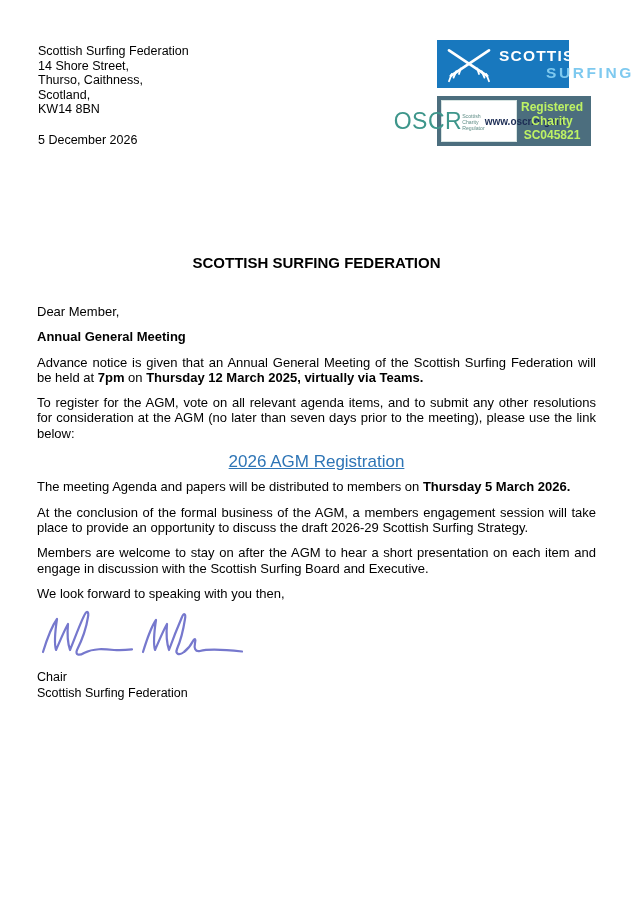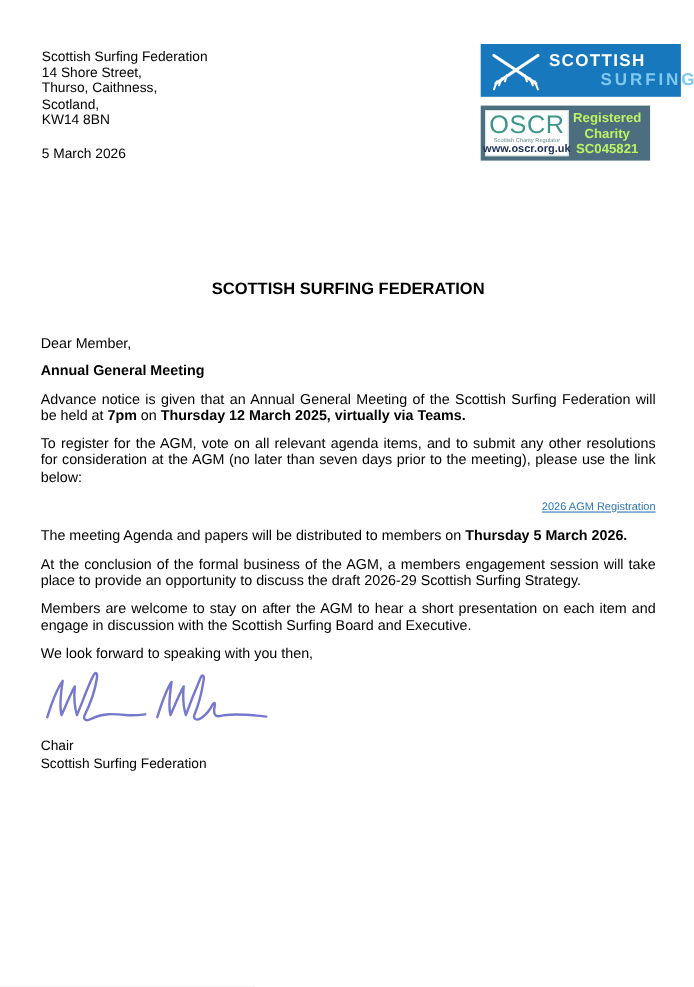--- a/index.html
+++ b/index.html
@@ -7,64 +7,64 @@
   .page {
     position:relative; width:631px; height:897px; margin:0 auto;
     background:#ffffff; overflow:hidden;
     font-family:"Liberation Sans", sans-serif; color:#000;
   }
   
   .addr { position:absolute; left:38px; top:44px; font-size:12.5px; line-height:14.6px; }
   .addr .date { margin-top:16px; }
   .logo-stack { position:absolute; right:40px; top:40px; width:154px; }
   .surf-logo {
-    width:182px; height:48px; background:#1878be;
+    width:132px; height:48px; background:#1878be;
     display:flex; align-items:center; padding:4px 6px 4px 4px;
   }
   .surf-logo .boards { width:56px; height:40px; flex:0 0 auto; }
   .surf-logo .wordmark { display:flex; flex-direction:column; justify-content:center; margin-left:2px; }
   .surf-line1 { color:#ffffff; font-weight:bold; font-size:15.5px; letter-spacing:1.2px; line-height:17px; }
   .surf-line2 { color:#7ec9ef; font-weight:bold; font-size:15.5px; letter-spacing:2.6px; line-height:17px;margin-left:47px; }
   .oscr-badge {
     margin-top:8px; width:154px; height:50px; background:#4c6e7e;
     display:flex; align-items:center; padding:4px;
   }
   .oscr-box {
     width:76px; height:42px; background:#ffffff; border:1px solid #d7e4e2;
-    display:flex; flex-direction:column; align-items:center; justify-content:center;
+    display:flex; flex-direction:row; align-items:center; justify-content:center;
     flex:0 0 auto;
   }
   .oscr-acronym { color:#3e968b; font-size:23px; line-height:21px; font-weight:500; letter-spacing:0.5px; }
   .oscr-reg { color:#5f8d86; font-size:5.2px; line-height:6px; margin-top:1px; }
   .oscr-url { color:#1d2d55; font-size:10px; font-weight:bold; line-height:9px; }
   .oscr-right { flex:1; text-align:center; color:#bef264; font-weight:bold; font-size:12px; line-height:14px; }
   
   .content { position:absolute; left:37px; top:246px; width:559px; }
   .h-title { text-align:center; font-size:15px; font-weight:bold; margin-top:8px; }
   .h-sub   { text-align:center; font-size:15px; font-weight:bold; margin-top:16px; }
   .para { font-size:13px; line-height:15.3px; text-align:justify; margin-top:10px; }
   .para.first { margin-top:33px; }
   .para.bold { font-weight:bold; }
-  .link-row { text-align:right; margin-top:13px; font-size:10px; line-height:15.3px; }
+  .link-row { text-align:center; margin-top:13px; font-size:17px; line-height:15.3px; }
   .link-row a { color:#2e75b6; text-decoration:underline; cursor:pointer; }
   .sig { margin-top:7px; height:54px; }
   .sign-off { font-size:12.5px; line-height:15.6px; margin-top:4px; }
 </style>
 </head>
 <body>
 
 <div class="page">
 
   <div class="addr">
     <div>Scottish Surfing Federation</div>
     <div>14 Shore Street,</div>
     <div>Thurso, Caithness,</div>
     <div>Scotland,</div>
     <div>KW14 8BN</div>
-    <div class="date">5 March 2026</div>
+    <div class="date">5 December 2026</div>
   </div>
 
   <div class="logo-stack">
     <div class="surf-logo">
       <svg class="boards" viewBox="0 0 60 44">
         <g stroke="#ffffff" fill="none" stroke-linecap="round">
           <path d="M52 7 L10 35" stroke-width="3"></path>
           <path d="M8 7 L50 35" stroke-width="3"></path>
           <path d="M16 30 L13 37" stroke-width="2"></path>
           <path d="M11 33 L8 41" stroke-width="2"></path>

